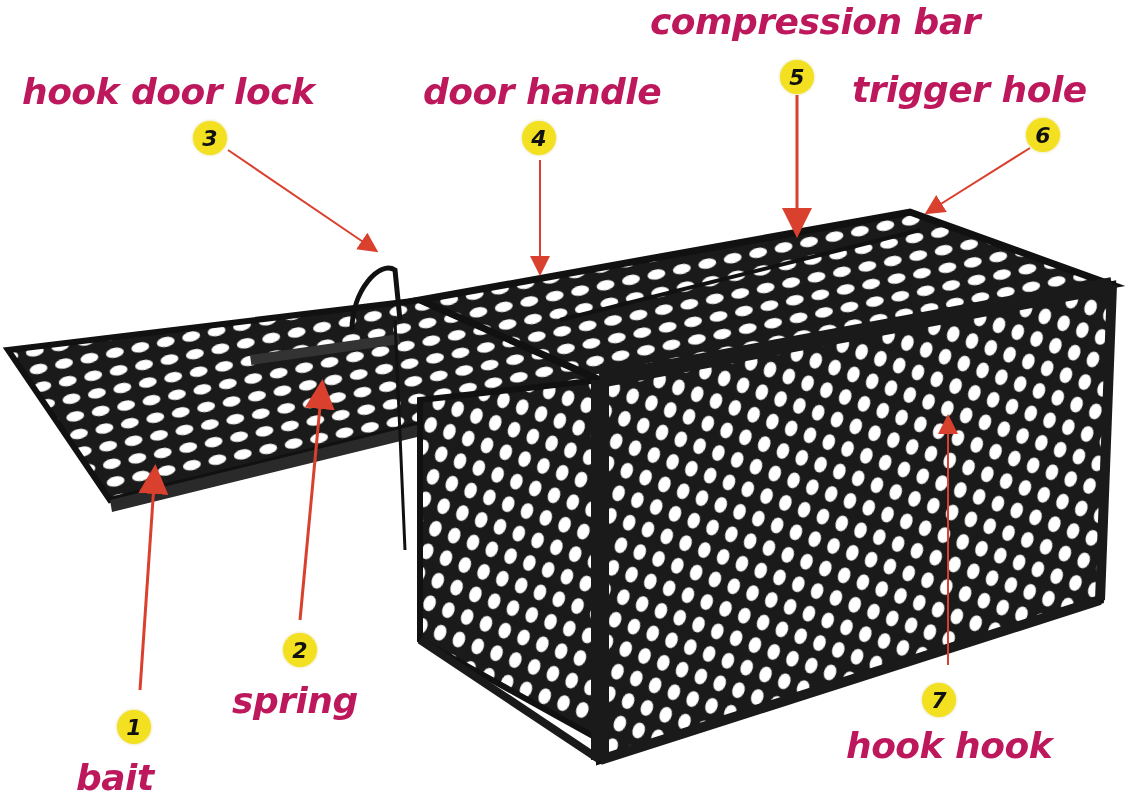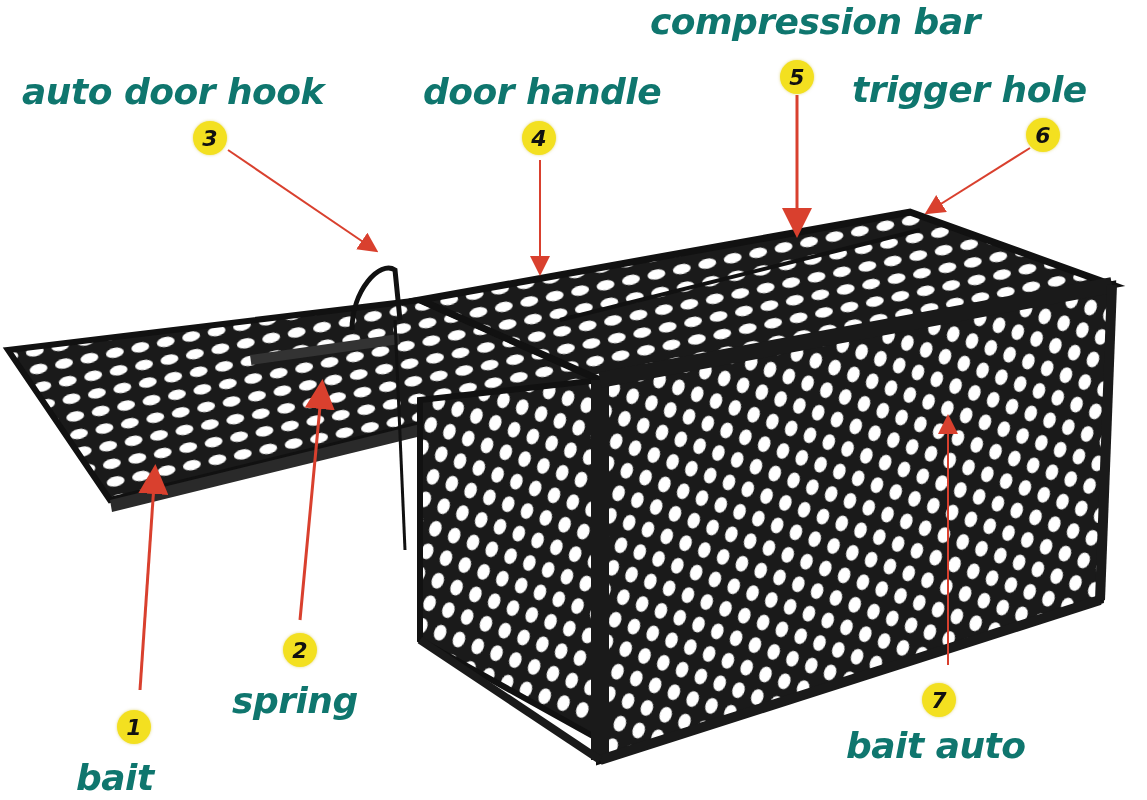--- a/index.html
+++ b/index.html
@@ -1,18 +1,18 @@
 <!DOCTYPE html>
 <html><head>
 <meta charset="utf-8">
 <style>
   html, body { margin: 0; padding: 0; background: #ffffff; }
   body { width: 1147px; height: 800px; position: relative; overflow: hidden;
          font-family: "DejaVu Sans", "Liberation Sans", sans-serif; }
-  .label { position: absolute; font-weight: bold; font-style: italic; color: #0f766e;
+  .label { position: absolute; font-weight: bold; font-style: italic; color: #be185d;
            font-size: 36px; letter-spacing: -0.5px; white-space: nowrap; line-height: 1; }
   .badge { position: absolute; width: 34px; height: 34px; border-radius: 50%;
            background: #f3e020; box-shadow: 0 0 3px rgba(200,180,0,0.5);
            display: flex; align-items: center; justify-content: center;
            font-weight: bold; font-style: italic; font-size: 22px; color: #111; }
   svg.art { position: absolute; left: 0; top: 0; }
 </style>
 </head>
 <body>
 
@@ -57,32 +57,32 @@
     <line x1="140" y1="690" x2="155" y2="470" stroke="#d9402e" stroke-width="3" marker-end="url(#arrowhead)"></line>
     <line x1="300" y1="620" x2="322" y2="385" stroke="#d9402e" stroke-width="3" marker-end="url(#arrowhead)"></line>
     <line x1="228" y1="150" x2="375" y2="250" stroke="#d9402e" stroke-width="2" marker-end="url(#arrowhead)"></line>
     <line x1="540" y1="160" x2="540" y2="272" stroke="#d9402e" stroke-width="2" marker-end="url(#arrowhead)"></line>
     <line x1="797" y1="95" x2="797" y2="232" stroke="#d9402e" stroke-width="3" marker-end="url(#arrowhead)"></line>
     <line x1="1030" y1="148" x2="928" y2="212" stroke="#d9402e" stroke-width="2" marker-end="url(#arrowhead)"></line>
     <line x1="948" y1="665" x2="948" y2="418" stroke="#d9402e" stroke-width="2" marker-end="url(#arrowhead)"></line>
   </g>
 </svg>
 
-<div class="label" style="left:22px; top:74px;">auto door hook</div>
+<div class="label" style="left:22px; top:74px;">hook door lock</div>
 <div class="badge" style="left:193px; top:121px;">3</div>
 
 <div class="label" style="left:423px; top:74px;">door handle</div>
 <div class="badge" style="left:522px; top:121px;">4</div>
 
 <div class="label" style="left:650px; top:4px;">compression bar</div>
 <div class="badge" style="left:780px; top:60px;">5</div>
 
 <div class="label" style="left:852px; top:72px;">trigger hole</div>
 <div class="badge" style="left:1026px; top:118px;">6</div>
 
 <div class="badge" style="left:117px; top:710px;">1</div>
 <div class="label" style="left:76px; top:760px;">bait</div>
 
 <div class="badge" style="left:283px; top:633px;">2</div>
 <div class="label" style="left:232px; top:683px;">spring</div>
 
 <div class="badge" style="left:922px; top:683px;">7</div>
-<div class="label" style="left:846px; top:728px;">bait auto</div>
+<div class="label" style="left:846px; top:728px;">hook hook</div>
 
 </body></html>

